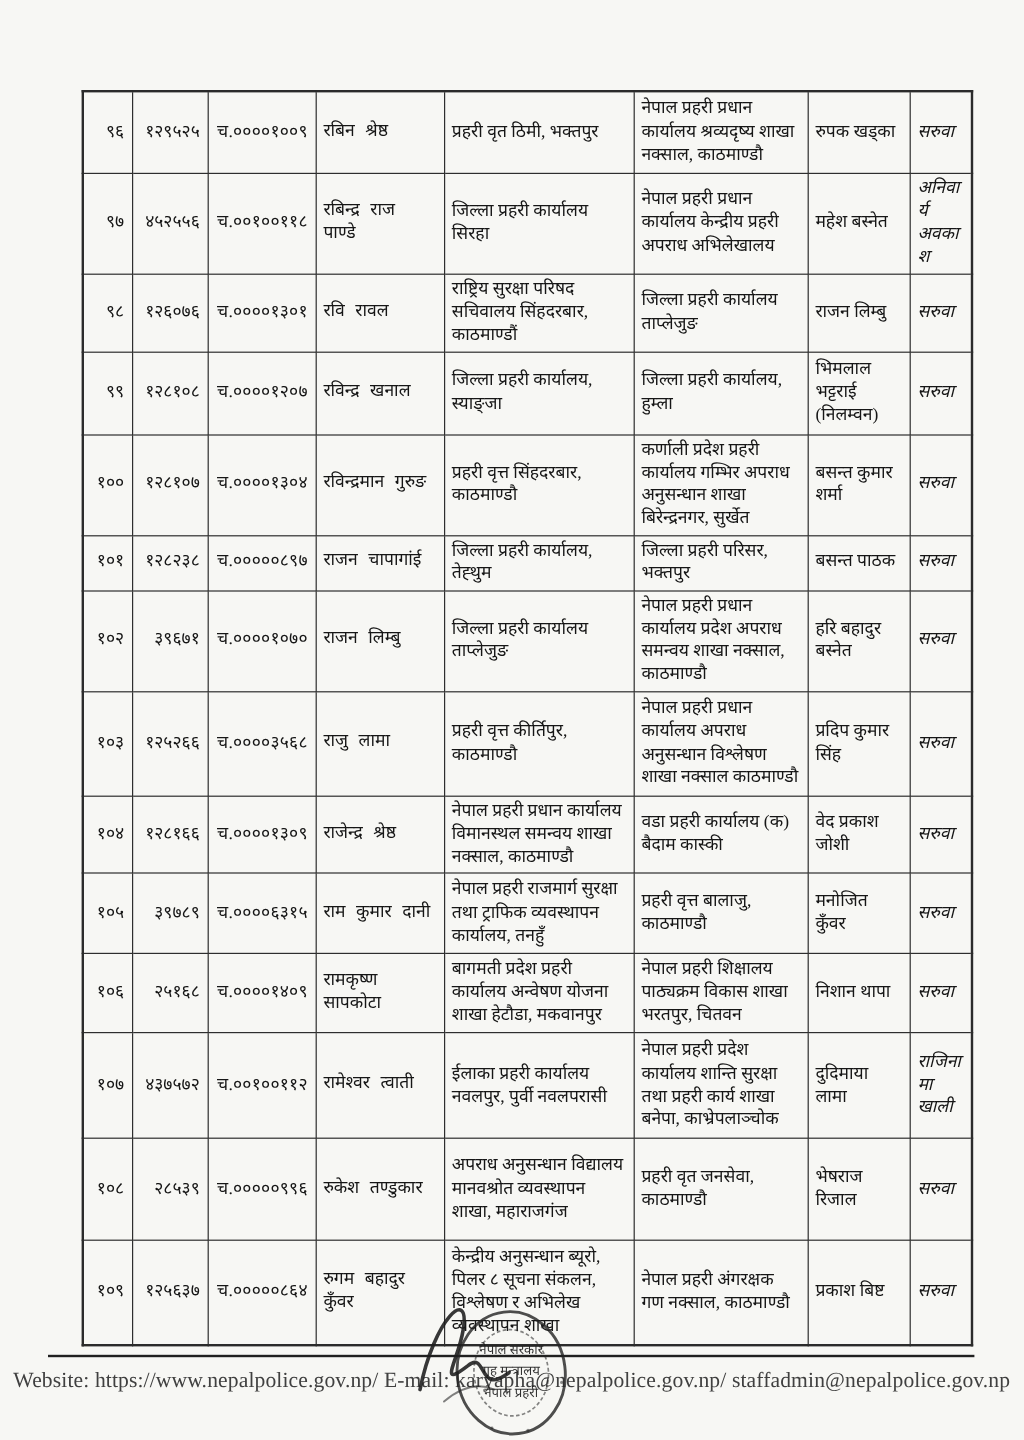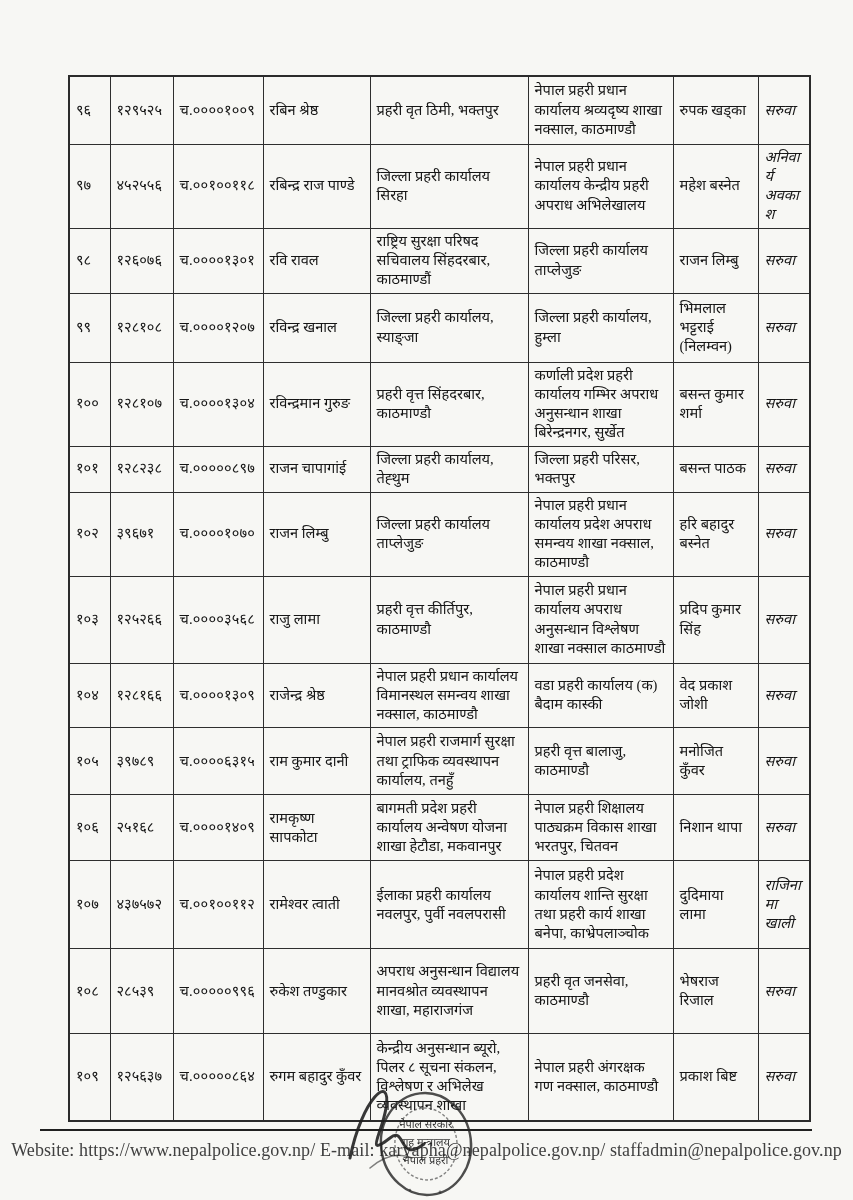--- a/index.html
+++ b/index.html
@@ -27,25 +27,25 @@
     border:1px solid #2e2e2e;
     font-size:14.6px;
     line-height:1.32;
     color:#161616;
     vertical-align:middle;
     padding:3px 6px;
     overflow:hidden;
     word-wrap:break-word;
   }
   td.col-sn, td.col-emp_no, td.col-id_no{
-    text-align:left;
+    text-align:right;
     padding:3px 2px;
   }
   td.col-id_no{font-size:13.6px;letter-spacing:.2px;}
-  td.col-name{padding-left:8px;}
+  td.col-name{padding-left:8px;font-family:Liberation Mono, monospace;}
   td.col-from_office, td.col-to_office{padding-left:7px;padding-right:5px;}
   td.col-recommender{padding-left:7px;margin-top:6px;}
   td.col-remarks{padding:3px 4px;font-size:13.8px;font-style:italic;}
   .footer-rule{
     position:absolute;
     left:40px;top:1129px;
     width:772px;height:0;
     border-top:2px solid #202020;
   }
   .footer-text{

